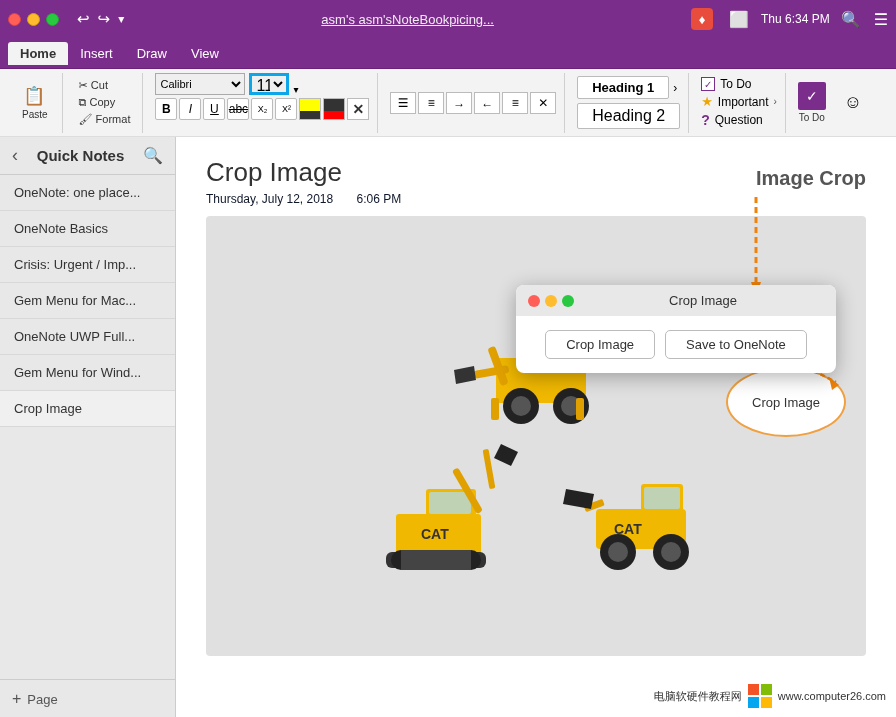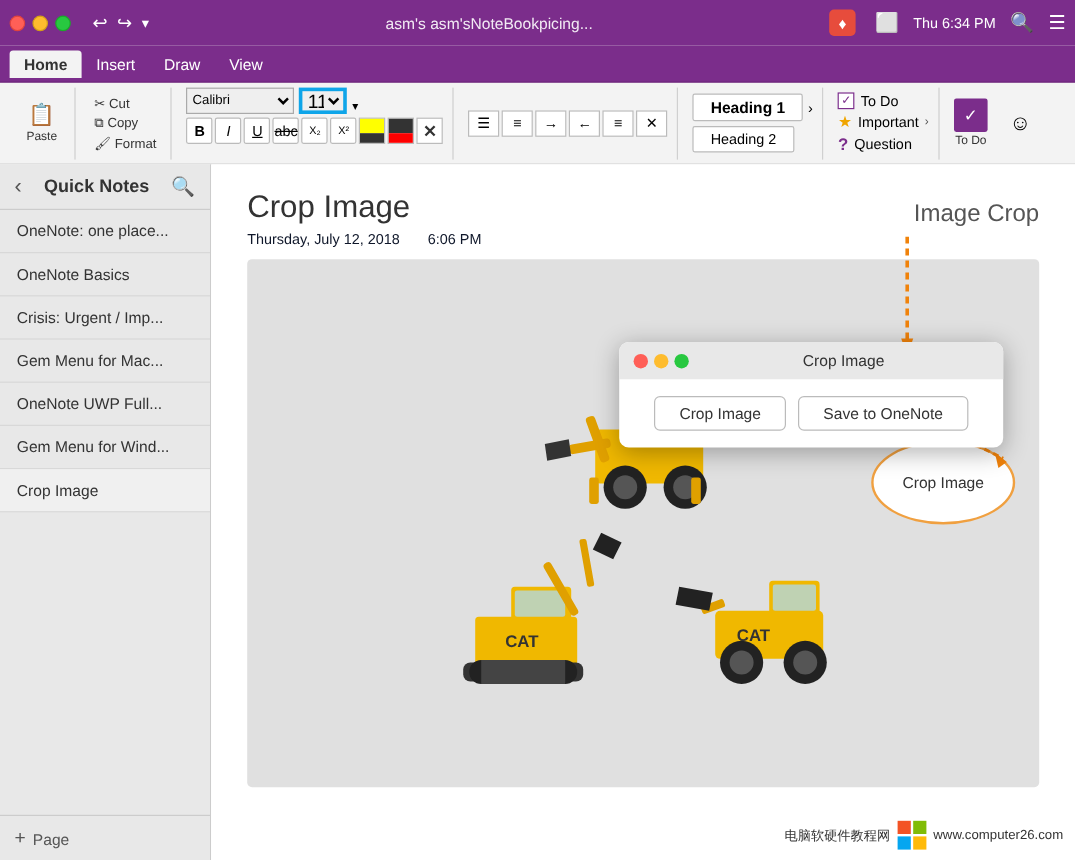--- a/index.html
+++ b/index.html
@@ -16,21 +16,21 @@
     }
     .title-bar-traffic {
       display: flex; gap: 6px; align-items: center; margin-right: 10px;
     }
     .traffic-dot {
       width: 13px; height: 13px; border-radius: 50%; cursor: pointer;
     }
     .traffic-red { background: #ff5f57; border: 1px solid #e0443e; }
     .traffic-yellow { background: #febc2e; border: 1px solid #d4a017; }
     .traffic-green { background: #28c840; border: 1px solid #1aab29; }
-    .title-bar-title { flex: 1; text-align: center; font-size: 13px; color: rgba(255,255,255,0.9); }
+    .title-bar-title { flex: 1; text-align: center; font-size: 13px; color: rgba(255,255,255,0.9); text-decoration: underline; }
     .title-bar-right { display: flex; gap: 12px; align-items: center; }
 
     
     .gem-icon { width: 22px; height: 22px; background: #e74c3c; border-radius: 4px; display:flex;align-items:center;justify-content:center; margin-right: 4px; }
 
     
     .ribbon {
       background: #7B2D8B;
       border-bottom: 1px solid #6a2278;
     }
@@ -216,21 +216,21 @@
       z-index: 50;
     }
 
     
     .image-crop-label {
       position: absolute;
       top: 30px;
       right: 30px;
       font-size: 20px;
       color: #555;
-      font-weight: 400;
+      font-weight: 700;
     }
 
     
     .watermark {
       position: absolute;
       bottom: 10px;
       right: 10px;
       display: flex;
       align-items: center;
       gap: 6px;
@@ -376,21 +376,21 @@
       <div class="list-btn">✕</div>
     </div>
   </div>
 
   <div style="display:flex;flex-direction:column;gap:4px;padding:4px 8px;border-right:1px solid #d0d0d0;height:60px;justify-content:center;">
     <div style="display:flex;align-items:center;gap:4px;">
       <div class="heading-btn heading-1" style="padding:3px 14px;border:1px solid #bbb;border-radius:2px;background:white;cursor:pointer;font-size:13px;font-weight:bold;">Heading 1</div>
       <span style="font-size:12px;cursor:pointer;">›</span>
     </div>
     <div style="display:flex;align-items:center;gap:4px;">
-      <div class="heading-btn" style="padding:3px 14px;border:1px solid #bbb;border-radius:2px;background:white;cursor:pointer;font-size:12px;">Heading 2</div>
+      <div class="heading-btn" style="padding:3px 14px;border:1px solid #bbb;border-radius:2px;background:white;cursor:pointer;font-size:16px;">Heading 2</div>
     </div>
   </div>
 
   <div style="display:flex;flex-direction:column;padding:4px 8px;height:60px;justify-content:center;gap:3px;border-right:1px solid #d0d0d0;">
     <div style="display:flex;align-items:center;gap:5px;cursor:pointer;">
       <div style="width:14px;height:14px;border:1px solid #7B2D8B;background:white;display:flex;align-items:center;justify-content:center;">
         <span style="color:#7B2D8B;font-size:10px;">✓</span>
       </div>
       <span style="font-size:12px;">To Do</span>
     </div>

